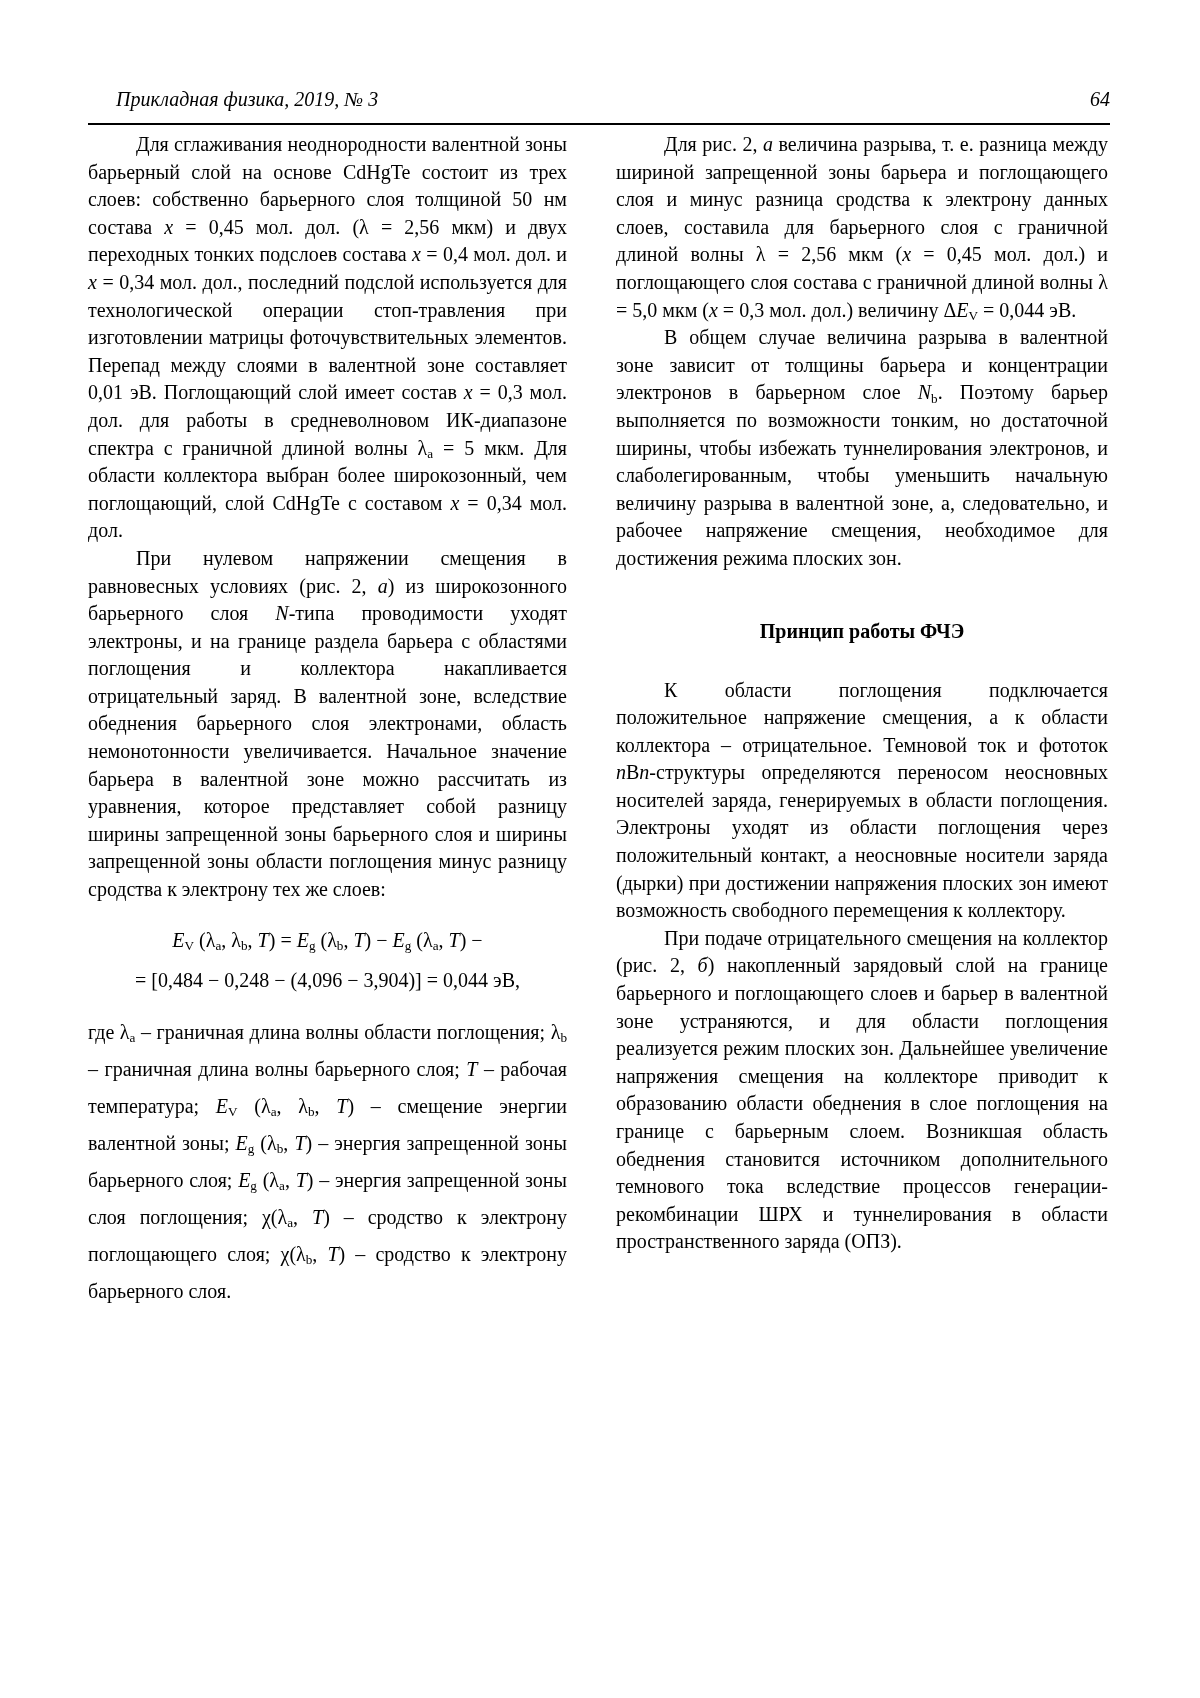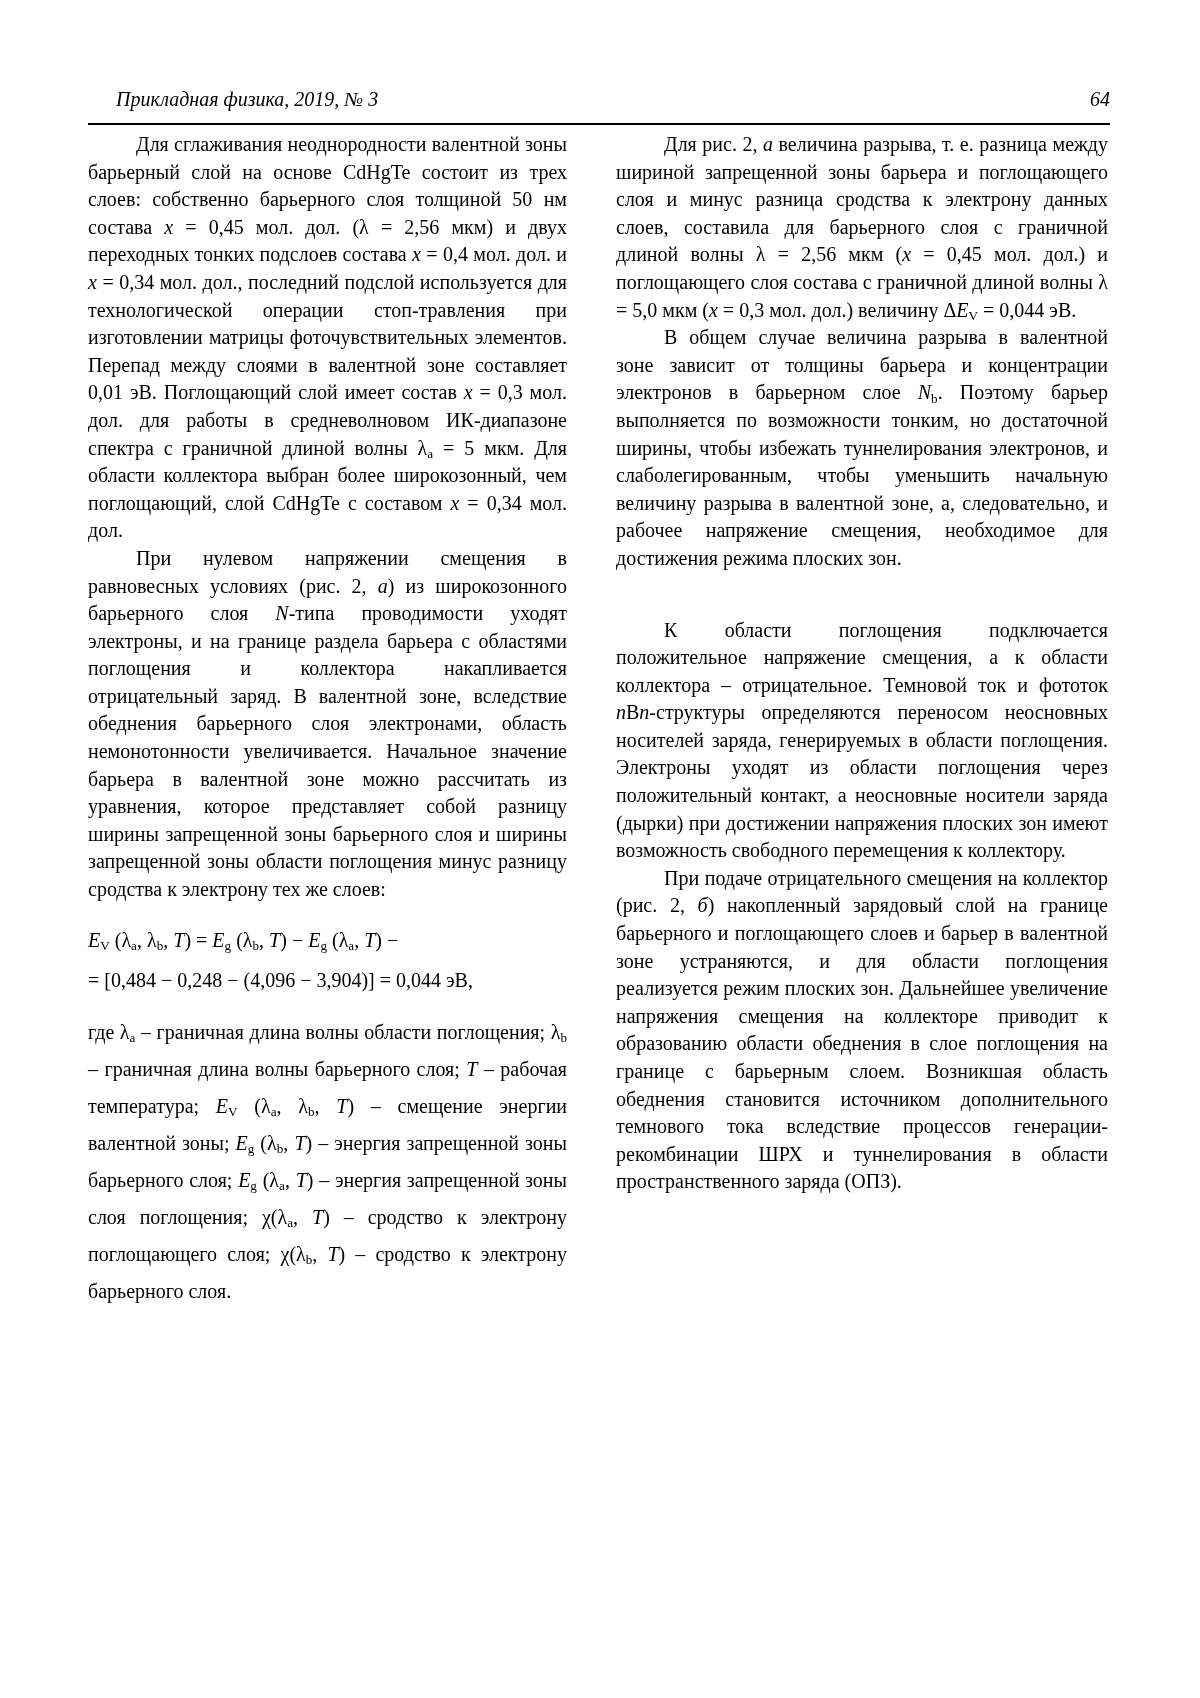--- a/index.html
+++ b/index.html
@@ -52,20 +52,21 @@
     margin: 0;
     text-indent: 48px;
   }
   p.where-para {
     margin: 0;
     text-indent: 0;
     line-height: 37px;
   }
   .equation {
     margin: 16px 0 14px 0;
+    text-align: center;
     line-height: 40px;
     text-indent: 0;
   }
   .equation .eq-line { display: block; }
   .section-heading {
     margin: 44px 0 32px 0;
     text-align: center;
     font-weight: bold;
     line-height: 28px;
     text-indent: 0;
@@ -96,16 +97,17 @@
     <span class="eq-line"><i>E</i><sub>V</sub> (λ<sub>a</sub>, λ<sub>b</sub>, <i>T</i>) = <i>E</i><sub>g</sub> (λ<sub>b</sub>, <i>T</i>) − <i>E</i><sub>g</sub> (λ<sub>a</sub>, <i>T</i>) −</span>
     <span class="eq-line">= [0,484 − 0,248 − (4,096 − 3,904)] = 0,044 эВ,</span>
   </div>
   <p class="where-para">где λ<sub>a</sub> – граничная длина волны области поглощения; λ<sub>b</sub> – граничная длина волны барьерного слоя; <i>T</i> – рабочая температура; <i>E</i><sub>V</sub> (λ<sub>a</sub>, λ<sub>b</sub>, <i>T</i>) – смещение энергии валентной зоны; <i>E</i><sub>g</sub> (λ<sub>b</sub>, <i>T</i>) – энергия запрещенной зоны барьерного слоя; <i>E</i><sub>g</sub> (λ<sub>a</sub>, <i>T</i>) – энергия запрещенной зоны слоя поглощения; χ(λ<sub>a</sub>, <i>T</i>) – сродство к электрону поглощающего слоя; χ(λ<sub>b</sub>, <i>T</i>) – сродство к электрону барьерного слоя.</p>
 </div>
 
 <div class="column col-right">
   <p class="body-para">Для рис. 2, <i>а</i> величина разрыва, т. е. разница между шириной запрещенной зоны барьера и поглощающего слоя и минус разница сродства к электрону данных слоев, составила для барьерного слоя с граничной длиной волны λ = 2,56 мкм (<i>x</i> = 0,45 мол. дол.) и поглощающего слоя состава с граничной длиной волны λ = 5,0 мкм (<i>x</i> = 0,3 мол. дол.) величину Δ<i>E</i><sub>V</sub> = 0,044 эВ.</p>
   <p class="body-para">В общем случае величина разрыва в валентной зоне зависит от толщины барьера и концентрации электронов в барьерном слое <i>N</i><sub>b</sub>. Поэтому барьер выполняется по возможности тонким, но достаточной ширины, чтобы избежать туннелирования электронов, и слаболегированным, чтобы уменьшить начальную величину разрыва в валентной зоне, а, следовательно, и рабочее напряжение смещения, необходимое для достижения режима плоских зон.</p>
   <div class="section-heading">
+    <span>Принцип работы ФЧЭ</span>
   </div>
   <p class="body-para">К области поглощения подключается положительное напряжение смещения, а к области коллектора – отрицательное. Темновой ток и фототок <i>n</i>B<i>n</i>-структуры определяются переносом неосновных носителей заряда, генерируемых в области поглощения. Электроны уходят из области поглощения через положительный контакт, а неосновные носители заряда (дырки) при достижении напряжения плоских зон имеют возможность свободного перемещения к коллектору.</p>
   <p class="body-para">При подаче отрицательного смещения на коллектор (рис. 2, <i>б</i>) накопленный зарядовый слой на границе барьерного и поглощающего слоев и барьер в валентной зоне устраняются, и для области поглощения реализуется режим плоских зон. Дальнейшее увеличение напряжения смещения на коллекторе приводит к образованию области обеднения в слое поглощения на границе с барьерным слоем. Возникшая область обеднения становится источником дополнительного темнового тока вследствие процессов генерации-рекомбинации ШРХ и туннелирования в области пространственного заряда (ОПЗ).</p>
 </div>
 
 </body></html>

